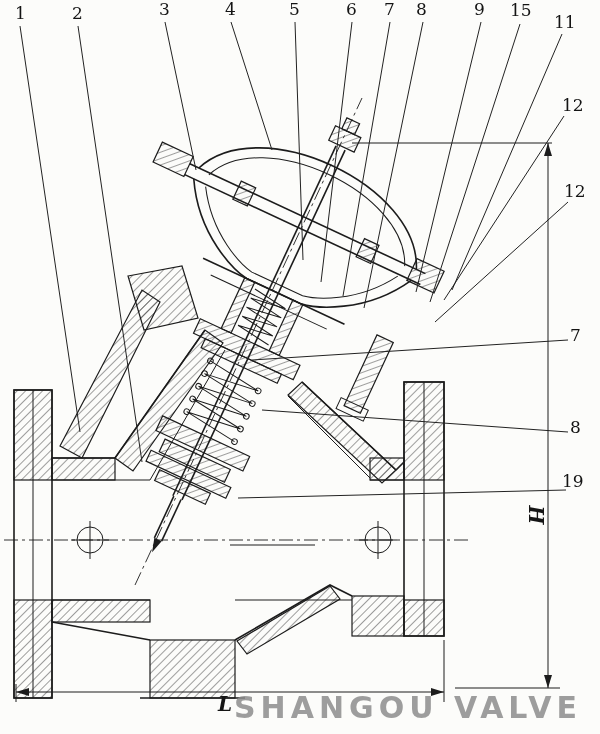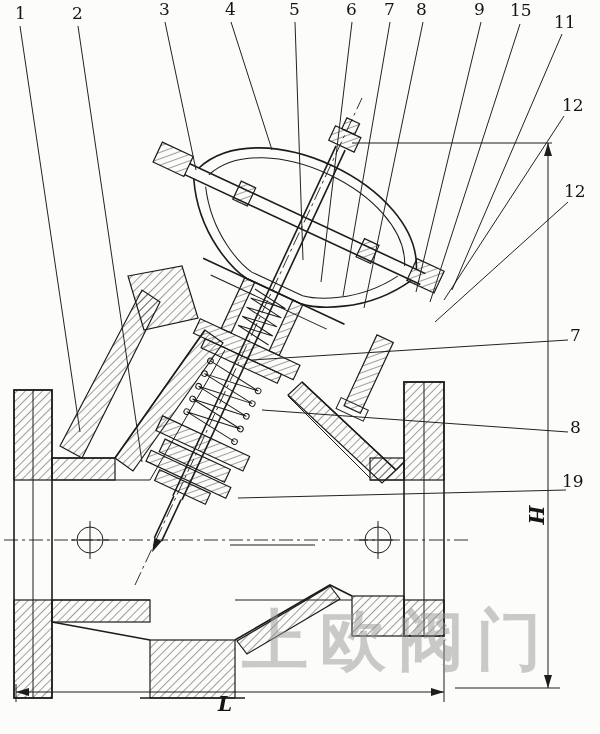--- a/index.html
+++ b/index.html
@@ -216,15 +216,15 @@
   <span class="callout" style="left:554px;top:14px">11</span>
   <span class="callout" style="left:562px;top:97px">12</span>
   <span class="callout" style="left:564px;top:183px">12</span>
   <span class="callout" style="left:570px;top:327px">7</span>
   <span class="callout" style="left:570px;top:419px">8</span>
   <span class="callout" style="left:562px;top:473px">19</span>
 
   <span class="dim-label rot" style="left:527px;top:505px">H</span>
   <span class="dim-label" style="left:218px;top:694px">L</span>
 
-  <div class="wm-cn">上欧阀门</div>
+  <div class="wm-en">SHANGOU VALVE</div>
 
 </div>
 
 </body></html>

